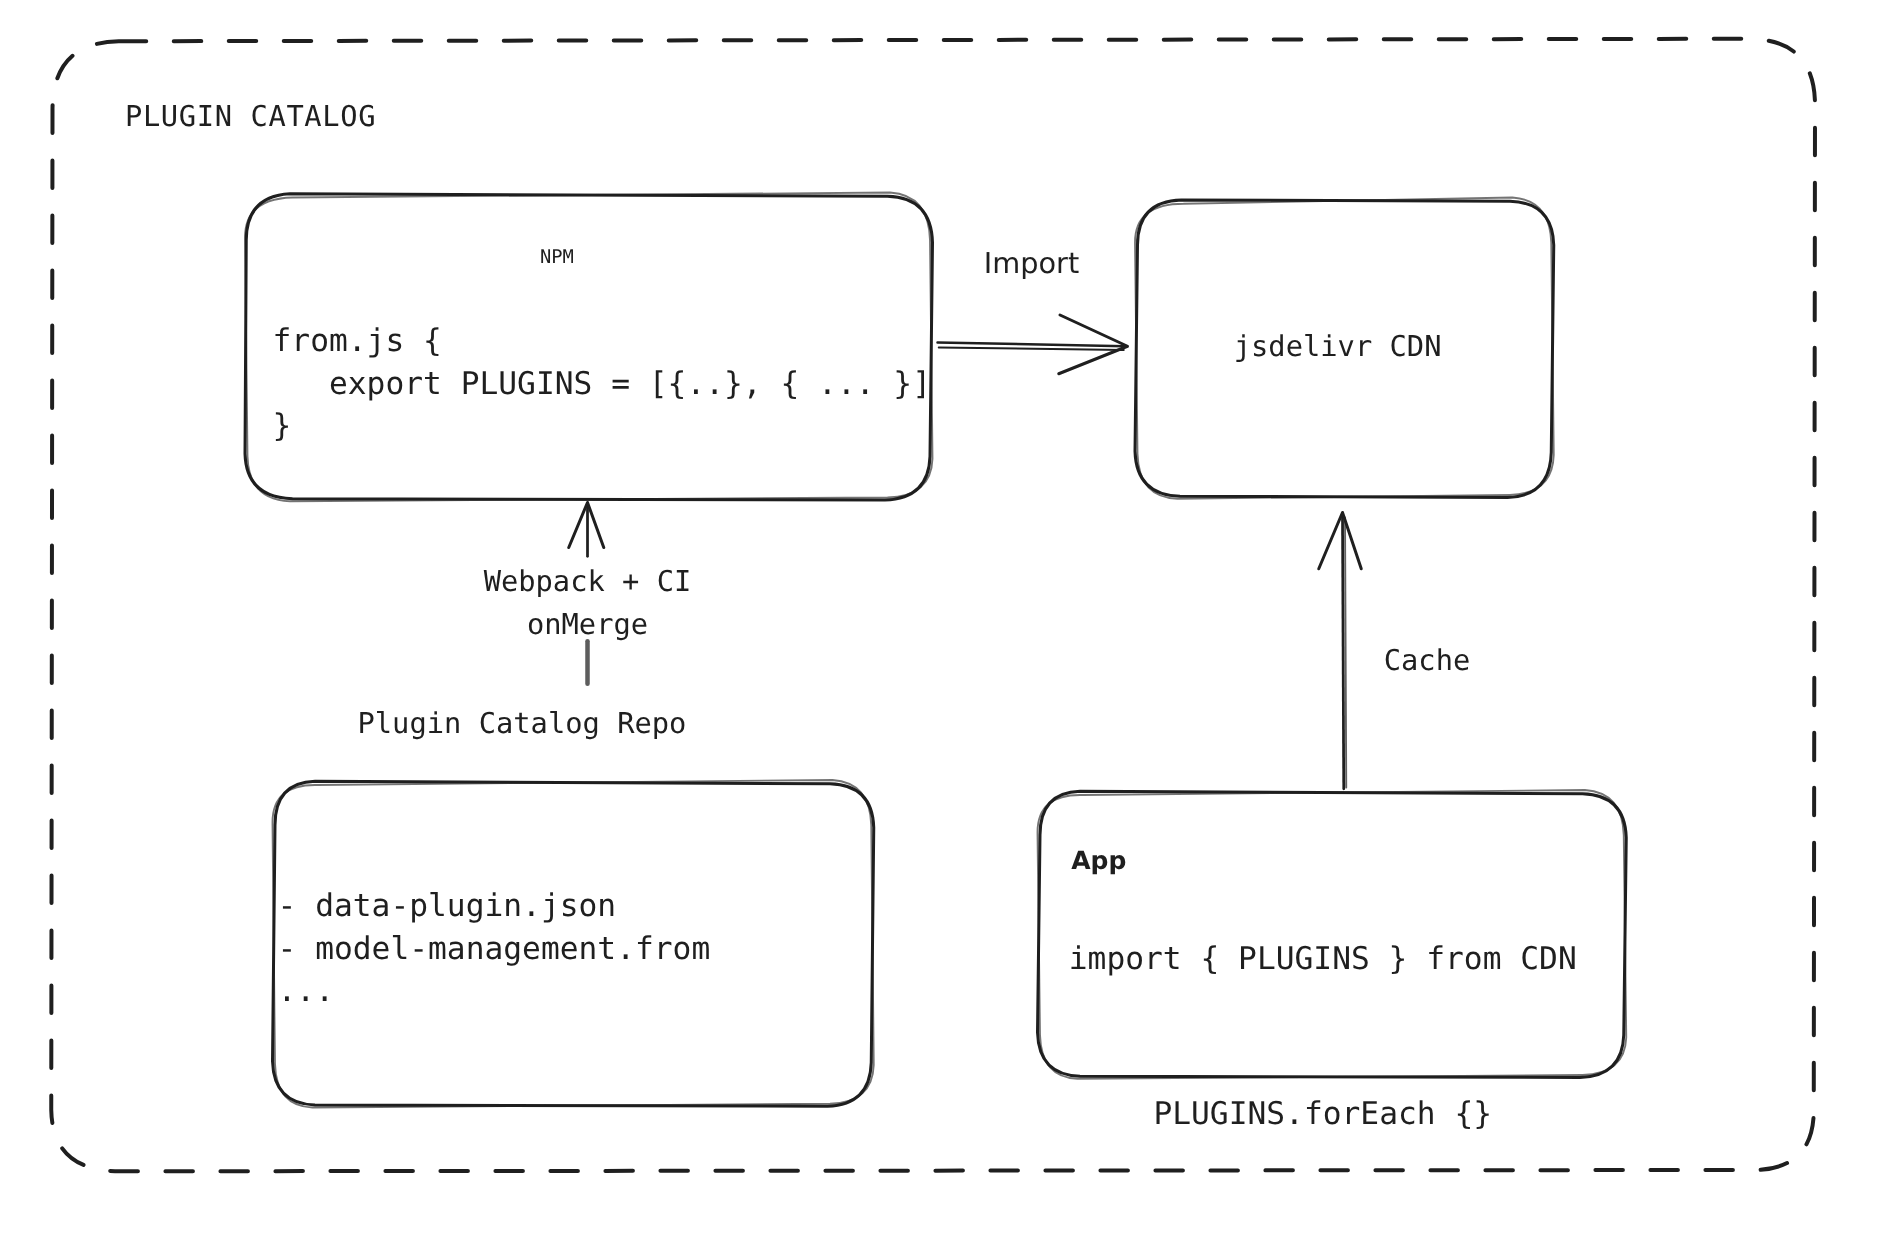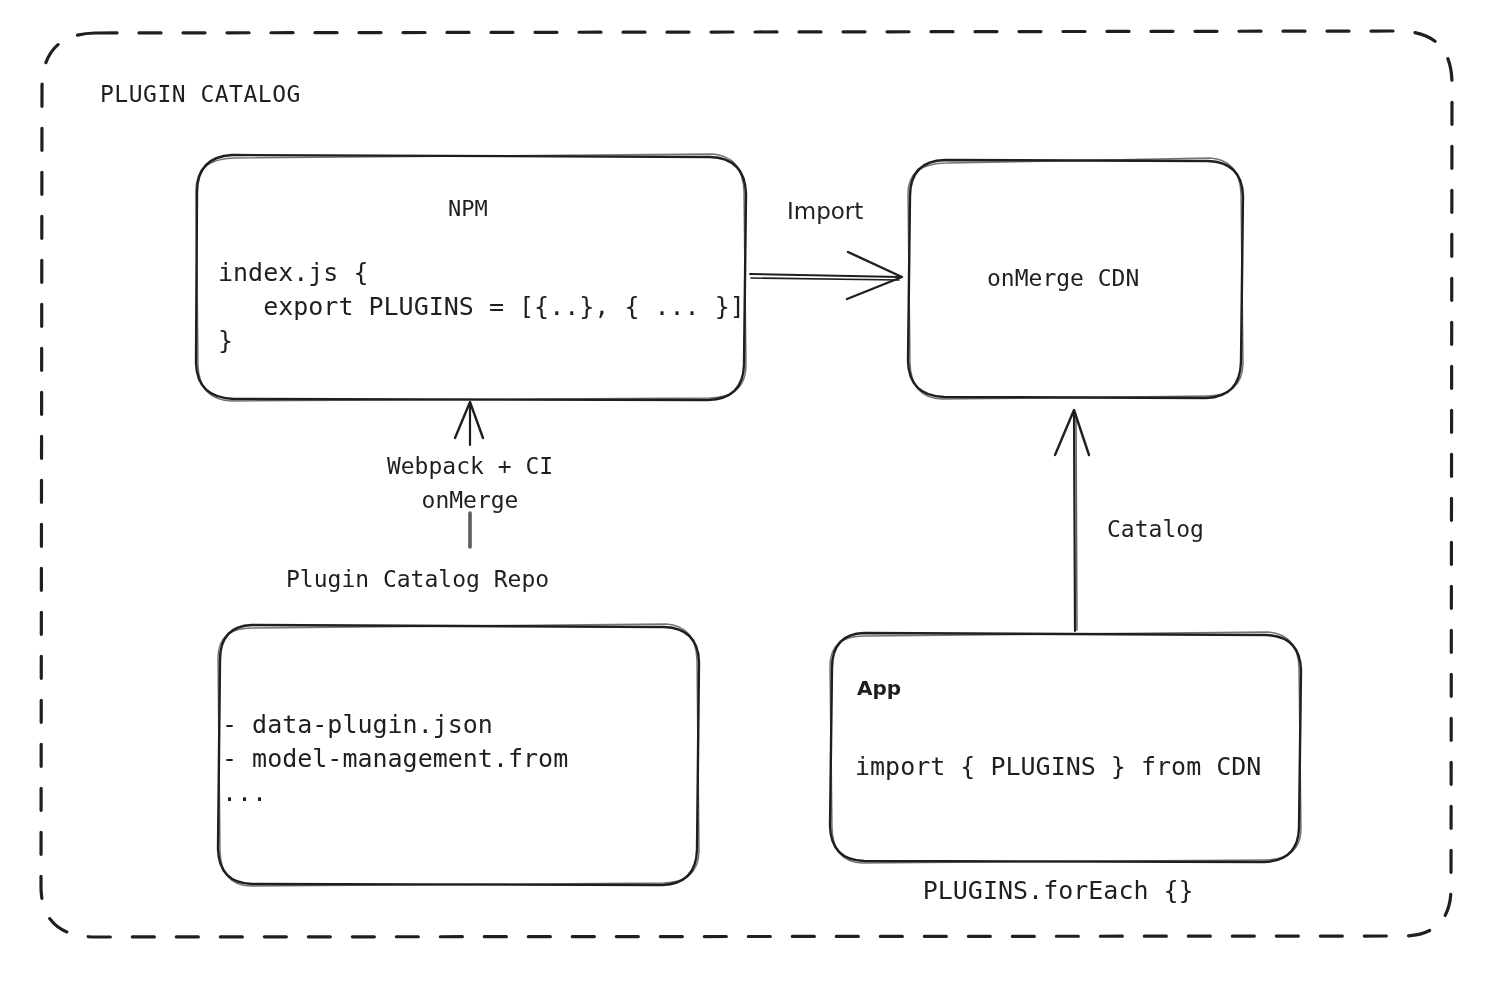--- a/index.html
+++ b/index.html
@@ -42,23 +42,23 @@
   
   #group-title {
     left: 100px;
     top: 83px;
     font-size: 23px;
     letter-spacing: 0.5px;
   }
 
   
   #npm-title {
-    left: 448px;
+    left: 432px;
     top: 198px;
-    font-size: 22px;
+    font-size: 15px;
   }
   #npm-code {
     left: 218px;
     top: 256px;
     font-size: 25px;
     line-height: 34px;
   }
 
   
   #cdn-title {
@@ -163,36 +163,36 @@
       <path d="M 1075,631 L 1074,412" stroke-width="2.2"></path>
       <path d="M 1077,630 L 1076,414" stroke-width="1.5" opacity="0.7"></path>
       <path d="M 1055,455 L 1074,410 L 1089,455" stroke-width="2.4" fill="none"></path>
 
     </g>
   </svg>
 
   <div class="txt" id="group-title">PLUGIN CATALOG</div>
 
   <div class="txt" id="npm-title">NPM</div>
-  <div class="txt" id="npm-code">index.js {
+  <div class="txt" id="npm-code">from.js {
    export PLUGINS = [{..}, { ... }]
 }</div>
 
-  <div class="txt" id="cdn-title">onMerge CDN</div>
+  <div class="txt" id="cdn-title">jsdelivr CDN</div>
 
   <div class="txt sans" id="cache-label">Import</div>
 
   <div class="txt" id="build-label">Webpack + CI
 onMerge</div>
 
   <div class="txt" id="repo-caption">Plugin Catalog Repo</div>
   <div class="txt" id="repo-files">- data-plugin.json
 - model-management.from
 ...</div>
 
-  <div class="txt" id="import-label">Catalog</div>
+  <div class="txt" id="import-label">Cache</div>
 
   <div class="txt sans" id="app-title">App</div>
   <div class="txt" id="app-code">import { PLUGINS } from CDN
 
 PLUGINS.forEach {}</div>
 
 </div>
 
 </body></html>

